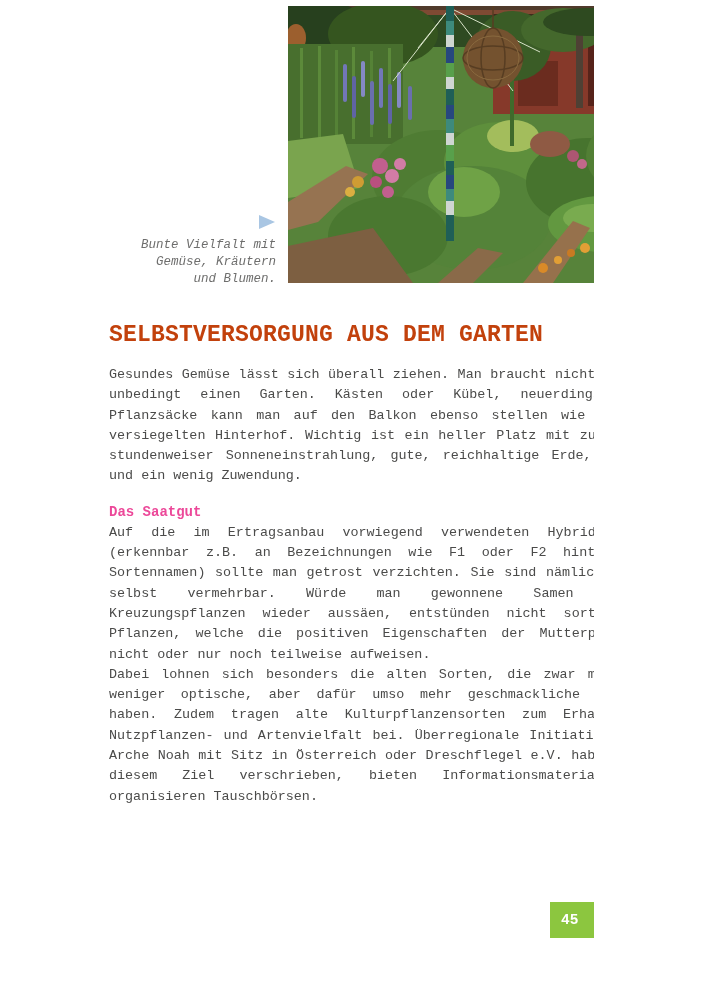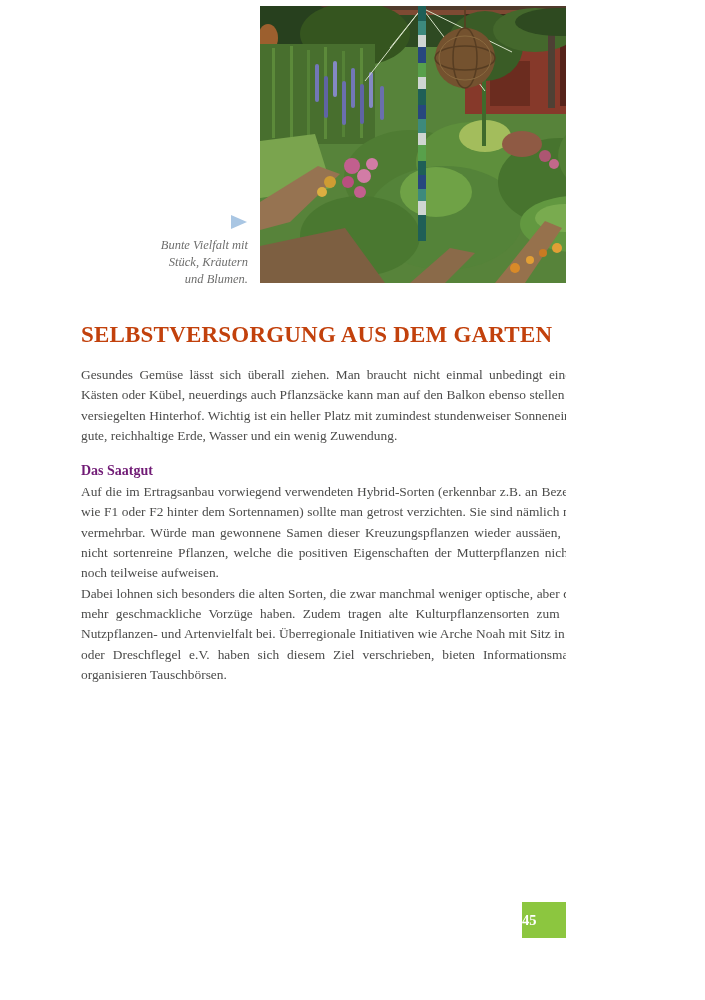--- a/index.html
+++ b/index.html
@@ -1,21 +1,22 @@
 <!DOCTYPE html>
 <html lang="de"><head>
 <meta charset="utf-8">
 <style>
   html,body{margin:0;padding:0;background:#ffffff;}
   .page{
     position:relative;
     width:566px;height:1000px;
     background:#ffffff;
-    font-family:Liberation Serif, serif;
+    font-family:Liberation Mono, monospace;
     overflow:hidden;
+    margin-left:28px;
   }
   
   .photo{
     position:absolute;left:260px;top:6px;width:363px;height:277px;
     overflow:hidden;
   }
   .photo svg{display:block;}
   
   .caption-arrow{
     position:absolute;left:231px;top:215px;
@@ -43,29 +44,29 @@
   }
   .content p{
     margin:0;
     font-size:13.4px;line-height:20.3px;
     text-align:justify;
     color:#4b4b4a;
   }
   .subhead{
     margin:15px 0 1px 0;
     font-size:14px;line-height:20px;
-    font-weight:bold;color:#701a75;
+    font-weight:bold;color:#ec4899;
   }
   
   .pagenum{
     position:absolute;right:0;top:902px;
     width:44px;height:36px;
     background:#8cc63f;
     display:flex;align-items:center;
-    box-sizing:border-box;
+    padding-left:11px;box-sizing:border-box;
     color:#ffffff;font-size:14.5px;font-weight:bold;
   }
 </style>
 </head>
 <body>
 
 <div class="page">
 
   <div class="photo">
     <svg width="363" height="277" viewBox="0 0 363 277" xmlns="http://www.w3.org/2000/svg">
@@ -180,21 +181,21 @@
       <ellipse cx="205" cy="52" rx="30" ry="12" fill="none" stroke="#573d22" stroke-width="1.5"></ellipse>
       <ellipse cx="205" cy="52" rx="12" ry="30" fill="none" stroke="#573d22" stroke-width="1.5"></ellipse>
       <ellipse cx="205" cy="52" rx="26" ry="22" fill="none" stroke="#8a6a3f" stroke-width="1"></ellipse>
       <line x1="205" y1="0" x2="205" y2="22" stroke="#573d22" stroke-width="1.5"></line>
     </svg>
   </div>
 
   <div class="caption-arrow"></div>
   <div class="caption">
     <div>Bunte Vielfalt mit</div>
-    <div>Stück, Kräutern</div>
+    <div>Gemüse, Kräutern</div>
     <div>und Blumen.</div>
   </div>
 
   <div class="content">
     <h1 class="headline">SELBSTVERSORGUNG AUS DEM GARTEN</h1>
     <p>Gesundes Gemüse lässt sich überall ziehen. Man braucht nicht einmal unbedingt einen Garten. Kästen oder Kübel, neuerdings auch Pflanzsäcke kann man auf den Balkon ebenso stellen wie in den versiegelten Hinterhof. Wichtig ist ein heller Platz mit zumindest stundenweiser Sonneneinstrahlung, gute, reichhaltige Erde, Wasser und ein wenig Zuwendung.</p>
     <h2 class="subhead">Das Saatgut</h2>
     <p>Auf die im Ertragsanbau vorwiegend verwendeten Hybrid-Sorten (erkennbar z.B. an Bezeichnungen wie F1 oder F2 hinter dem Sortennamen) sollte man getrost verzichten. Sie sind nämlich nicht selbst vermehrbar. Würde man gewonnene Samen dieser Kreuzungspflanzen wieder aussäen, entstünden nicht sortenreine Pflanzen, welche die positiven Eigenschaften der Mutterpflanzen nicht oder nur noch teilweise aufweisen.</p>
     <p>Dabei lohnen sich besonders die alten Sorten, die zwar manchmal weniger optische, aber dafür umso mehr geschmackliche Vorzüge haben. Zudem tragen alte Kulturpflanzensorten zum Erhalt der Nutzpflanzen- und  Artenvielfalt bei. Überregionale Initiativen wie Arche Noah mit Sitz in Österreich oder Dreschflegel e.V. haben sich diesem Ziel verschrieben, bieten Informationsmaterial und organisieren Tauschbörsen.</p>
   </div>

